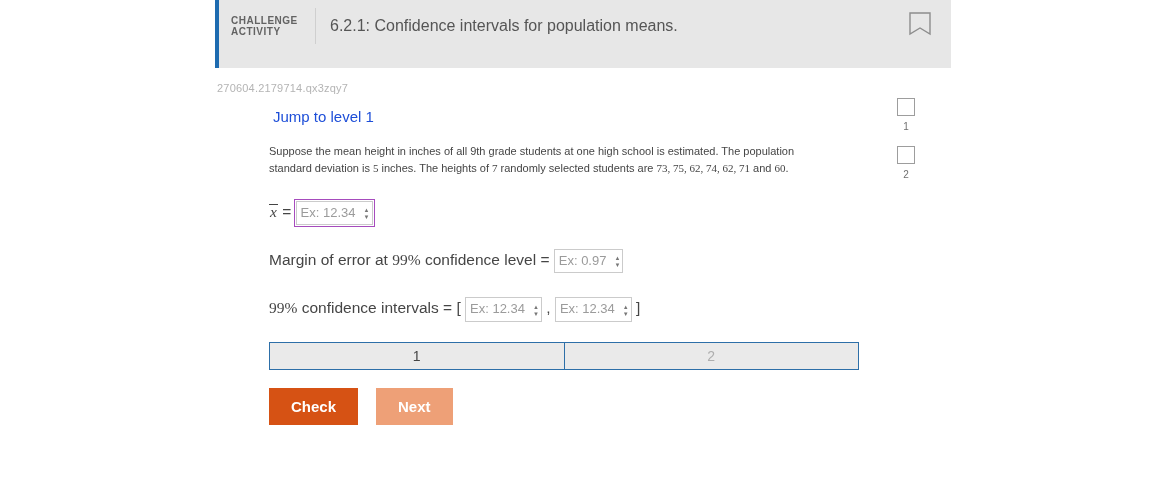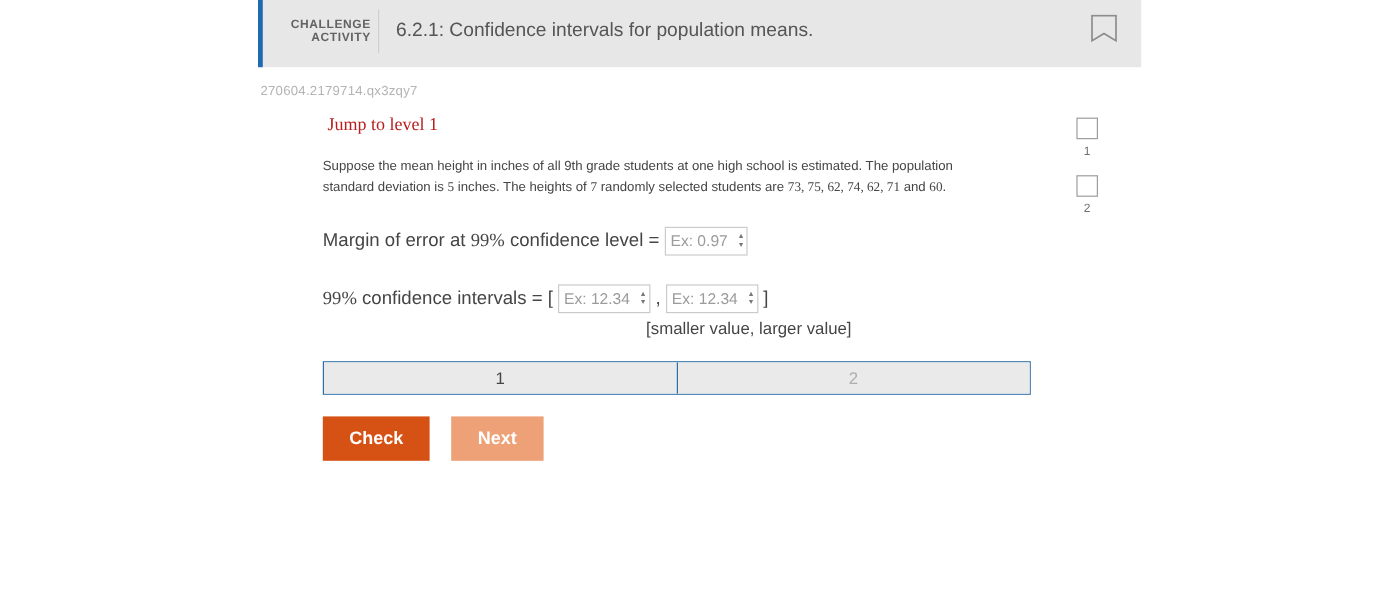--- a/index.html
+++ b/index.html
@@ -18,24 +18,23 @@
   }
   .card {
     position: absolute;
     left: 215px;
     top: 0;
     width: 736px;
   }
   .hdr {
     background: #e7e7e7;
     border-left: 4px solid #1e6bb0;
-    padding: 8px 14px 12px 12px;
-    display: flex;
-    align-items: center;
-    text-align: right;
+    padding: 8px 14px 24px 12px;
+    display: flex;
+    align-items: center;
   }
   .hdr-label {
     font-size: 10px;
     font-weight: 700;
     letter-spacing: .5px;
     color: #636363;
     line-height: 1.15;
     width: 78px;
   }
   .hdr-sep {
@@ -54,25 +53,24 @@
     margin-right: 4px;
   }
   .bm-svg { display:block; }
   .meta-id {
     font-size: 11px;
     color: #b4b4b4;
     padding: 14px 4px 2px 2px;
     letter-spacing: .2px;
   }
   .jump {
-    color: #b91c1c;
+    color: #1d4ed8;
     font-size: 15px;
     padding: 12px 0 6px 58px;
     cursor: pointer;
-    font-family: Liberation Serif, serif;
   }
   .content {
     padding: 12px 0 0 54px;
     width: 600px;
   }
   .prompt {
     line-height: 1.55;
     font-size: 11px;
     color: #454545;
   }
@@ -208,37 +206,42 @@
     <div class="meta-id">270604.2179714.qx3zqy7</div>
 
     <div class="jump">Jump to level 1</div>
 
     <div class="content">
 
       <div class="prompt">
         <span>Suppose the mean height in inches of all 9th grade students at one high school is estimated. The population standard deviation is </span><span class="serif-num">5</span><span> inches. The heights of </span><span class="serif-num">7</span><span> randomly selected students are </span><span class="serif-num">73, 75, 62, 74, 62, 71</span><span> and </span><span class="serif-num">60</span><span>.</span>
       </div>
 
+      <div class="row">
+        <span class="xbar">x</span><span> = </span><span class="field hi"><span>Ex: 12.34</span><span class="spin">
+              <span>▲</span>
+              <span>▼</span>
+            </span></span>
+      </div>
 
       <div class="row">
         <span>Margin of error at </span><span class="serif-num">99%</span><span> confidence level = </span><span class="field"><span>Ex: 0.97</span><span class="spin">
               <span>▲</span>
               <span>▼</span>
             </span></span>
       </div>
 
       <div class="row">
         <span class="serif-num">99%</span><span> confidence intervals = [ </span><span class="field"><span>Ex: 12.34</span><span class="spin">
               <span>▲</span>
               <span>▼</span>
             </span></span><span> , </span><span class="field"><span>Ex: 12.34</span><span class="spin">
               <span>▲</span>
               <span>▼</span>
             </span></span><span> ]</span>
-        <div class="hint">[smaller value, larger value]</div>
       </div>
 
       <div class="prog">
         <div class="prog-cell">1</div>
         <div class="prog-cell fut">2</div>
       </div>
 
       <div class="btns">
         <button class="btn btn-check">Check</button>
         <button class="btn btn-next">Next</button>

